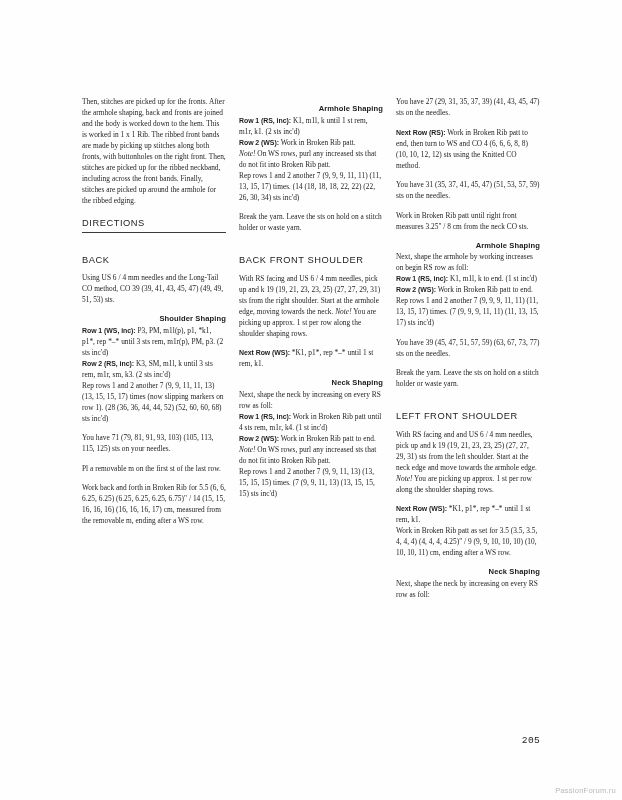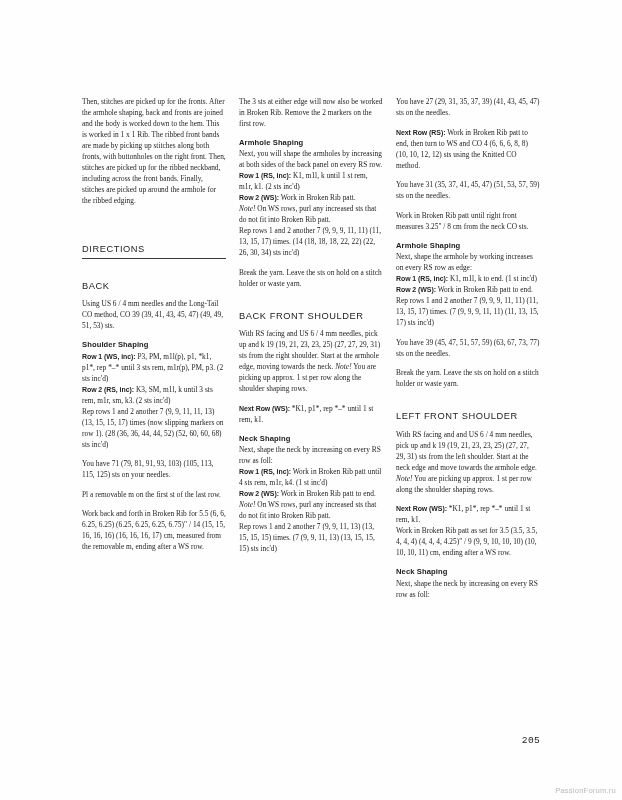--- a/index.html
+++ b/index.html
@@ -66,29 +66,30 @@
     color: #222;
     margin: 22px 0 4px 0;
     padding-bottom: 3.5px;
     font-weight: 400;
   }
   .h-section.ruled {
     border-bottom: 1.1px solid #3a3a3a;
     display: block;
   }
   .h-section.first {
-    margin-top: 38px;
+    margin-top: 12px;
   }
   .h-sub {
     font-family: "Liberation Sans", sans-serif;
     font-size: 7.6px;
     font-weight: 700;
     letter-spacing: 0.1px;
     color: #1b1b1b;
     margin: 9px 0 1.5px 0;
+    text-align: right;
   }
   .h-sub.nogap {
     margin-top: 8px;
   }
   .rowlabel {
     font-family: "Liberation Sans", sans-serif;
     font-weight: 700;
     font-size: 6.95px;
     letter-spacing: -0.05px;
   }
@@ -140,24 +141,22 @@
       <p>Rep rows 1 and 2 another 7 (9, 9, 11, 11, 13) (13, 15, 15, 17) times (now slipping markers on row 1). (28 (36, 36, 44, 44, 52) (52, 60, 60, 68) sts inc'd)</p>
 
       <p>You have 71 (79, 81, 91, 93, 103) (105, 113, 115, 125) sts on your needles.</p>
 
       <p>Pl a removable m on the first st of the last row.</p>
 
       <p>Work back and forth in Broken Rib for 5.5 (6, 6, 6.25, 6.25) (6.25, 6.25, 6.25, 6.75)" / 14 (15, 15, 16, 16, 16) (16, 16, 16, 17) cm, measured from the removable m, ending after a WS row.</p>
     </div>
 
     <div class="col">
-      <p>The 3 sts at either edge will now also be worked in Broken Rib. Remove the 2 markers on the first row.</p>
 
       <div class="h-sub nogap">Armhole Shaping</div>
-      <p class="tight">Next, you will shape the armholes by increasing at both sides of the back panel on every RS row.</p>
 
       <p class="tight"><span class="rowlabel">Row 1 (RS, inc):</span><span> K1, m1l, k until 1 st rem, m1r, k1. (2 sts inc'd)</span></p>
       <p class="tight"><span class="rowlabel">Row 2 (WS):</span><span> Work in Broken Rib patt.</span></p>
       <p class="tight"><span class="note">Note!</span><span> On WS rows, purl any increased sts that do not fit into Broken Rib patt.</span></p>
       <p>Rep rows 1 and 2 another 7 (9, 9, 9, 11, 11) (11, 13, 15, 17) times. (14 (18, 18, 18, 22, 22) (22, 26, 30, 34) sts inc'd)</p>
 
 
       <p>Break the yarn. Leave the sts on hold on a stitch holder or waste yarn.</p>
 
       <div class="h-section">BACK FRONT SHOULDER</div>
@@ -178,21 +177,21 @@
     <div class="col">
       <p>You have 27 (29, 31, 35, 37, 39) (41, 43, 45, 47) sts on the needles.</p>
 
       <p><span class="rowlabel">Next Row (RS):</span><span> Work in Broken Rib patt to end, then turn to WS and CO 4 (6, 6, 6, 8, 8) (10, 10, 12, 12) sts using the Knitted CO method.</span></p>
 
       <p>You have 31 (35, 37, 41, 45, 47) (51, 53, 57, 59) sts on the needles.</p>
 
       <p>Work in Broken Rib patt until right front measures 3.25" / 8 cm from the neck CO sts.</p>
 
       <div class="h-sub">Armhole Shaping</div>
-      <p class="tight">Next, shape the armhole by working increases on every RS row as edge:</p>
+      <p class="tight">Next, shape the armhole by working increases on begin RS row as foll:</p>
 
       <p class="tight"><span class="rowlabel">Row 1 (RS, inc):</span><span> K1, m1l, k to end. (1 st inc'd)</span></p>
       <p class="tight"><span class="rowlabel">Row 2 (WS):</span><span> Work in Broken Rib patt to end.</span></p>
       <p>Rep rows 1 and 2 another 7 (9, 9, 9, 11, 11) (11, 13, 15, 17) times. (7 (9, 9, 9, 11, 11) (11, 13, 15, 17) sts inc'd)</p>
 
       <p>You have 39 (45, 47, 51, 57, 59) (63, 67, 73, 77) sts on the needles.</p>
 
       <p>Break the yarn. Leave the sts on hold on a stitch holder or waste yarn.</p>
 
       <div class="h-section">LEFT FRONT SHOULDER</div>

